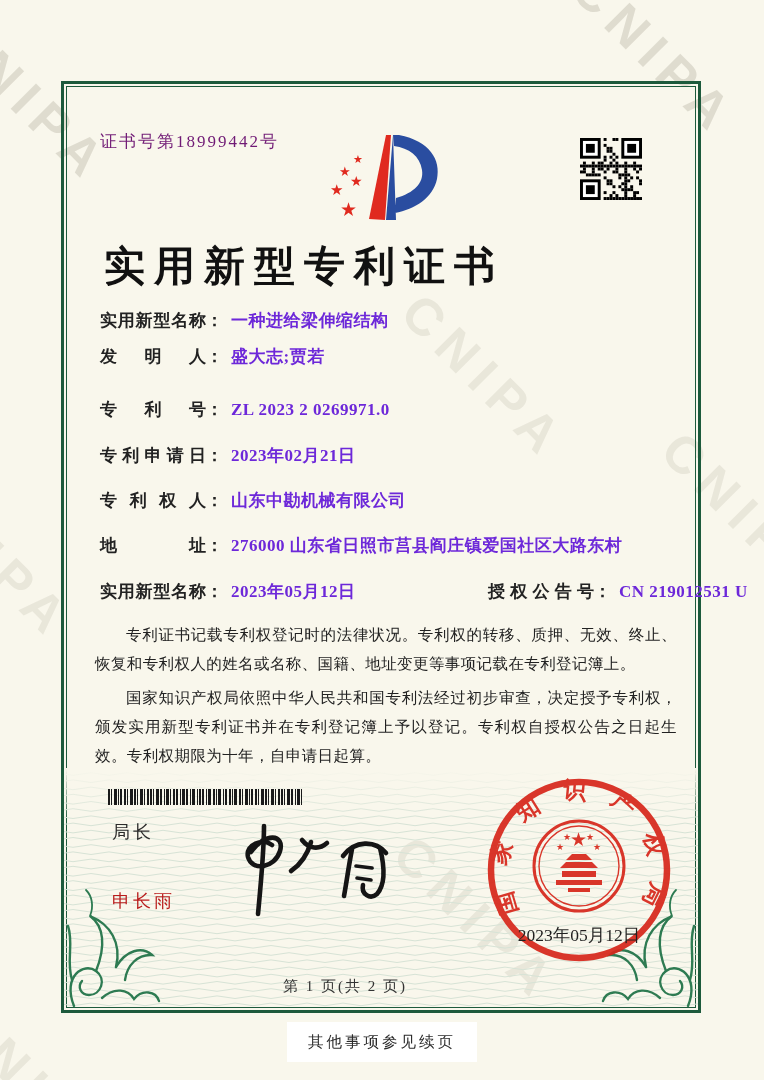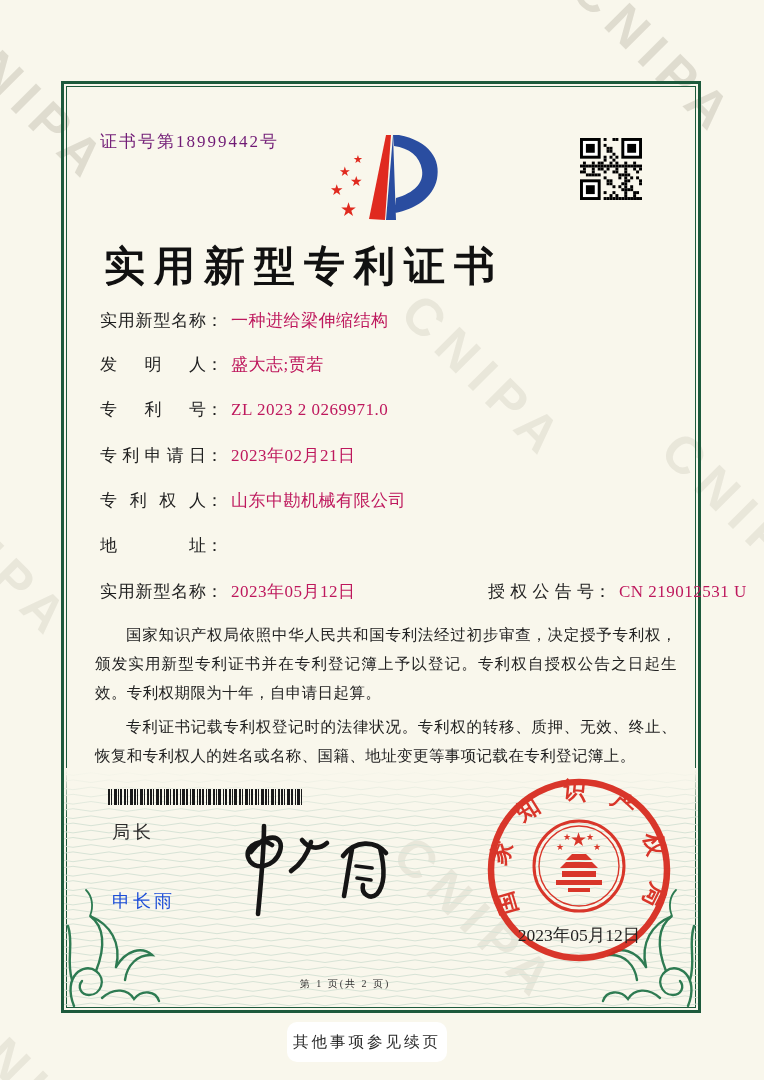--- a/index.html
+++ b/index.html
@@ -30,56 +30,56 @@
   .cert-number{
     left:100px;top:130px;font-size:17px;letter-spacing:2px;color:#701a75;
   }
   .title{
     left:0;top:239px;width:608px;text-align:center;
     font-size:41px;font-weight:bold;letter-spacing:9px;color:#111;
   }
   
   .field-row{
     position:absolute;left:100px;font-size:17px;height:24px;
-    display:flex;align-items:baseline;white-space:nowrap;
+    display:flex;align-items:baseline;white-space:nowrap;font-weight:bold;
   }
   .f-label{
     display:inline-block;width:106px;
     text-align:justify;text-align-last:justify;text-justify:inter-character;
     color:#222;
   }
   .f-colon{padding:0 2px 0 0;color:#222;}
-  .f-value{padding-left:6px;color:#be185d;letter-spacing:0.5px;}
+  .f-value{padding-left:6px;color:#6d28d9;letter-spacing:0.5px;}
   .grant-pair2{position:absolute;left:388px;top:0;display:flex;align-items:center;}
   
   .body-text{
     left:95px;top:620px;width:582px;font-size:15.5px;line-height:29px;
     color:#222;text-align:justify;letter-spacing:0.4px;
   }
   .body-text p{margin:0 0 5px 0;text-indent:2em;}
   
   #band{left:64px;top:768px;}
   
   #barcode-svg{left:108px;top:789px;}
   
   .sig-title{left:112px;top:820px;font-family:"Liberation Sans","DejaVu Sans",sans-serif;
     font-size:18px;letter-spacing:3px;color:#2b2b2b;}
   .sig-name{left:112px;top:889px;font-family:"Liberation Sans","DejaVu Sans",sans-serif;
-    font-size:18px;letter-spacing:3px;color:#1d4ed8;}
+    font-size:18px;letter-spacing:3px;color:#b91c1c;}
   #signature-svg{left:205px;top:820px;}
   
   #seal-svg{left:484px;top:774px;opacity:0.93;}
   #seal-ring-text{font-size:23px;font-weight:bold;letter-spacing:23px;
     font-family:"Liberation Serif","DejaVu Serif",serif;}
   #seal-date{font-size:17.5px;font-family:"Liberation Serif","DejaVu Serif",serif;}
   
-  .page-num{left:0;top:977px;width:690px;text-align:center;font-size:10px;color:#333;letter-spacing:2px;}
+  .page-num{left:0;top:977px;width:690px;text-align:center;font-size:15px;color:#333;letter-spacing:2px;}
   .contin-box{
-    left:287px;top:1022px;width:160px;height:40px;line-height:40px;
-    background:#ffffff;text-align:center;font-size:15.5px;letter-spacing:3px;color:#2b2b2b;border-radius:10px;
+    left:287px;top:1022px;width:190px;height:40px;line-height:40px;
+    background:#ffffff;text-align:center;font-size:15.5px;letter-spacing:3px;color:#2b2b2b;
   }
   .logo-svg{left:325px;top:127px;}
   #qr-svg{left:580px;top:138px;}
 </style>
 </head>
 <body>
 
 <div class="wm" style="left:-25px;top:5px;">CNIPA</div>
 <div class="wm" style="left:602px;top:-42px;">CNIPA</div>
 <div class="wm faint" style="left:432px;top:282px;">CNIPA</div>
@@ -287,21 +287,21 @@
     <rect x="6" y="48" width="9" height="9" fill="#000"></rect>
   </svg>
 
 <div class="abs title">实用新型专利证书</div>
 
 <div class="field-row" style="top:309px;">
   <span class="f-label">实用新型名称</span>
     <span class="f-colon">：</span>
     <span class="f-value">一种进给梁伸缩结构</span>
 </div>
-<div class="field-row" style="top:353px;">
+<div class="field-row" style="top:345px;">
   <span class="f-label">发明人</span>
     <span class="f-colon">：</span>
     <span class="f-value">盛大志;贾若</span>
 </div>
 <div class="field-row" style="top:398px;">
   <span class="f-label">专利号</span>
     <span class="f-colon">：</span>
     <span class="f-value">ZL 2023 2 0269971.0</span>
 </div>
 <div class="field-row" style="top:444px;">
@@ -310,35 +310,36 @@
     <span class="f-value">2023年02月21日</span>
 </div>
 <div class="field-row" style="top:489px;">
   <span class="f-label">专利权人</span>
     <span class="f-colon">：</span>
     <span class="f-value">山东中勘机械有限公司</span>
 </div>
 <div class="field-row" style="top:534px;">
   <span class="f-label">地址</span>
     <span class="f-colon">：</span>
+    <span class="f-value">276000 山东省日照市莒县阎庄镇爱国社区大路东村</span>
 </div>
 <div class="field-row" style="top:580px;width:580px;">
   <span class="f-label">实用新型名称</span>
     <span class="f-colon">：</span>
     <span class="f-value">2023年05月12日</span>
   <span class="grant-pair2">
     <span class="f-label">授权公告号</span>
       <span class="f-colon">：</span>
       <span class="f-value">CN 219012531 U</span>
   </span>
 </div>
 
 <div class="abs body-text">
+  <p>专利证书记载专利权登记时的法律状况。专利权的转移、质押、无效、终止、恢复和专利权人的姓名或名称、国籍、地址变更等事项记载在专利登记簿上。</p>
   <p>国家知识产权局依照中华人民共和国专利法经过初步审查，决定授予专利权，颁发实用新型专利证书并在专利登记簿上予以登记。专利权自授权公告之日起生效。专利权期限为十年，自申请日起算。</p>
-  <p>专利证书记载专利权登记时的法律状况。专利权的转移、质押、无效、终止、恢复和专利权人的姓名或名称、国籍、地址变更等事项记载在专利登记簿上。</p>
 </div>
 
 <svg id="barcode-svg" class="abs" width="198" height="16" viewBox="0 0 198 16">
     <rect x="0" y="0" width="2" height="16" fill="#1a1a1a"></rect>
     <rect x="3" y="0" width="1" height="16" fill="#1a1a1a"></rect>
     <rect x="6" y="0" width="3" height="16" fill="#1a1a1a"></rect>
     <rect x="10" y="0" width="1" height="16" fill="#1a1a1a"></rect>
     <rect x="12" y="0" width="2" height="16" fill="#1a1a1a"></rect>
     <rect x="16" y="0" width="2" height="16" fill="#1a1a1a"></rect>
     <rect x="19" y="0" width="1" height="16" fill="#1a1a1a"></rect>

